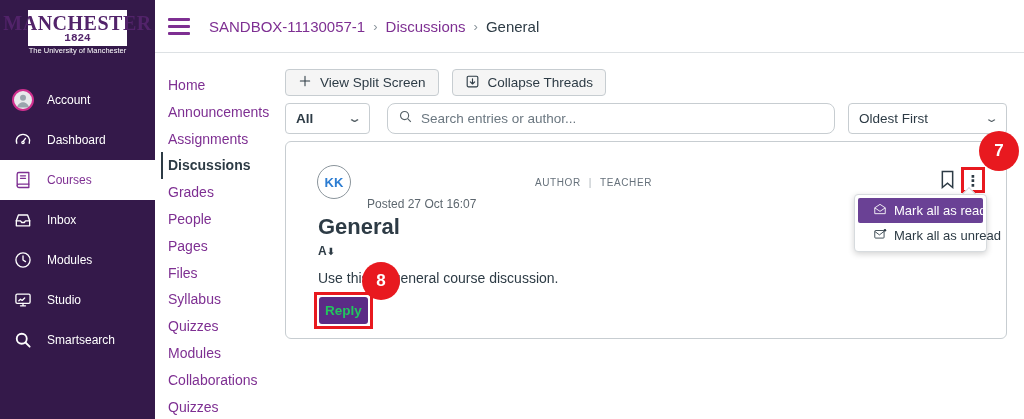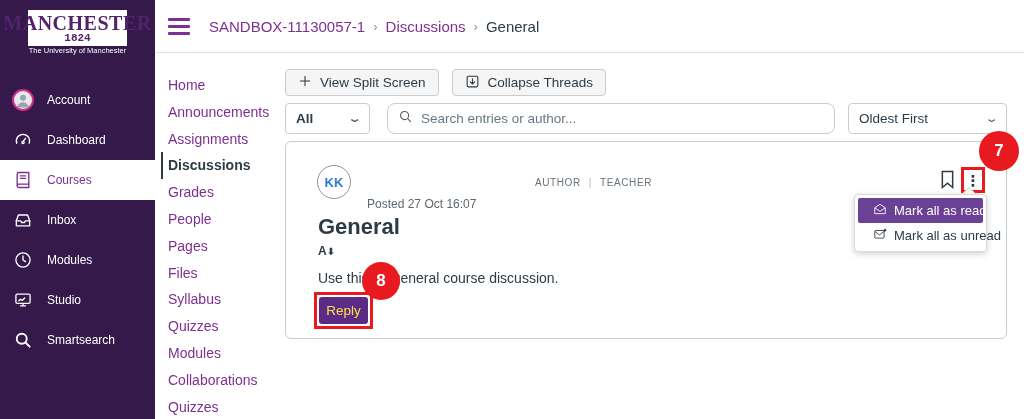--- a/index.html
+++ b/index.html
@@ -76,21 +76,21 @@
   .menu-item{height:25px;display:flex;align-items:center;gap:7px;padding:0 15px;font-size:13px;color:var(--c-ink);border-radius:2px;cursor:pointer;white-space:nowrap;}
   .menu-item svg{flex-shrink:0;fill:none;stroke-width:1.5;}
   .menu-item.highlight{background:var(--c-menu_highlight);color:#fff;}
   .menu-item.highlight svg{stroke:#fff;}
   .menu-item:not(.highlight) svg{stroke:var(--c-ink);}
   .card-title{position:absolute;left:32px;top:72px;font-size:22px;color:var(--c-ink);}
   .translate-icon{position:absolute;left:32px;top:102px;font-size:12px;font-weight:bold;color:var(--c-ink);cursor:pointer;}
   .translate-icon .dn{font-size:10px;}
   .card-body{position:absolute;left:32px;top:128px;font-size:14px;color:var(--c-ink);}
   .reply-ann{position:absolute;left:28px;top:150px;width:59px;height:37px;border:3px solid var(--c-annotation);display:flex;align-items:center;justify-content:center;z-index:2;}
-  .reply-btn{width:49px;height:27px;background:var(--c-reply);color:#fde047;border:none;border-radius:3px;font-size:13.5px;font-weight:normal;font-family:inherit;cursor:pointer;}
+  .reply-btn{width:49px;height:27px;background:var(--c-reply);color:#22c55e;border:none;border-radius:3px;font-size:13.5px;font-weight:bold;font-family:inherit;cursor:pointer;}
 </style>
 </head>
 <body>
 
 <aside class="global-nav">
   <div class="logo-wrap">
     <div class="logo-box">
       <span class="logo-main">MANCHESTER</span>
       <span class="logo-year">1824</span>
     </div>

